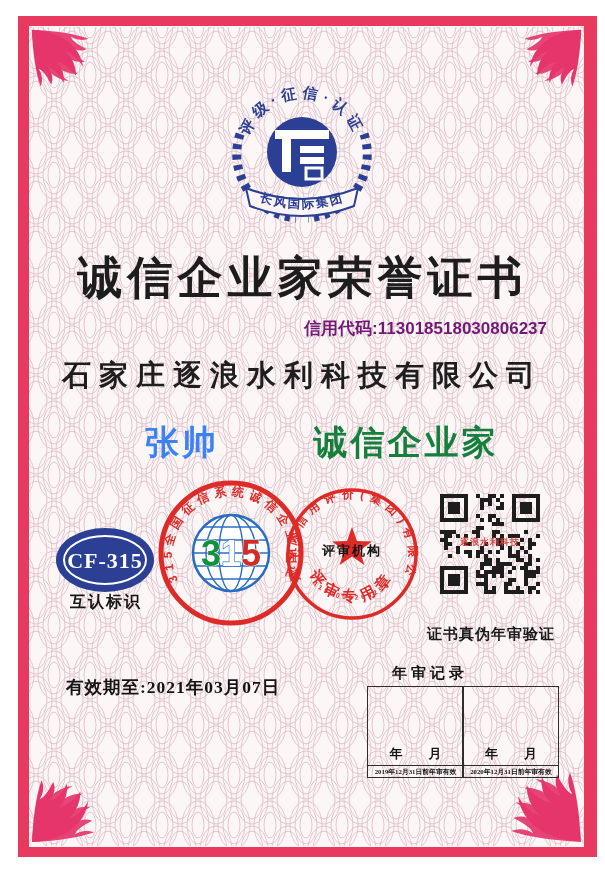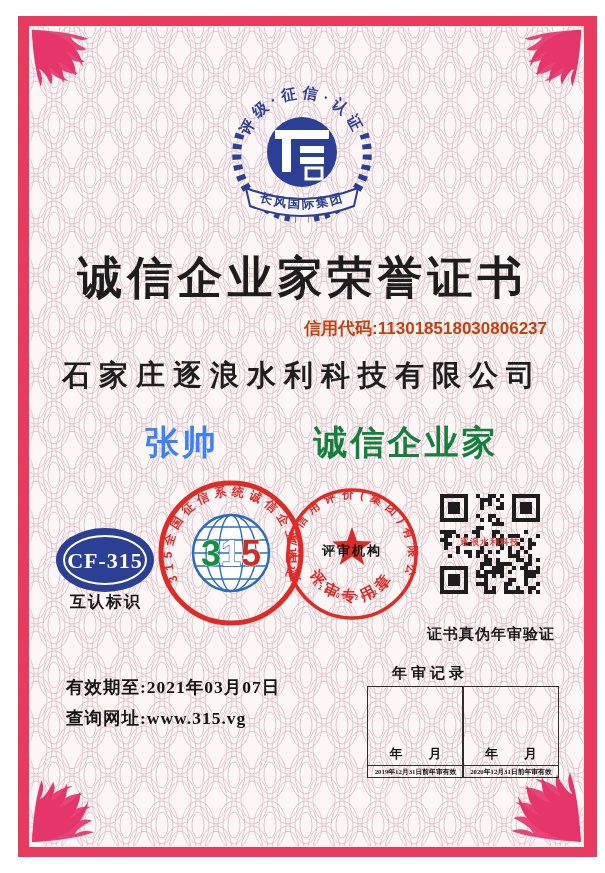--- a/index.html
+++ b/index.html
@@ -9,21 +9,21 @@
   
   .frame{left:18px;top:16px;width:579px;height:841px;box-sizing:border-box;
          border:solid #e8395f;border-width:10px 13px 10px 11px;background:transparent;z-index:2;}
   .inner-bg{left:28px;top:26px;width:556px;height:821px;background:#fdf6f7;z-index:0;}
   .deco{left:0;top:0;width:605px;height:873px;z-index:1;}
   
   .emblem{left:222px;top:72px;width:160px;height:152px;z-index:3;}
   
   .title{left:0;top:248px;width:605px;text-align:center;font-size:45px;font-weight:bold;
          color:#1d1d1d;letter-spacing:5px;z-index:3;}
-  .credit{right:58px;top:317px;font-size:17px;font-weight:bold;color:#c2410c;z-index:3;
+  .credit{right:58px;top:317px;font-size:17px;font-weight:bold;color:#701a75;z-index:3;
           font-family:"Liberation Sans",sans-serif;}
   .company{left:0;top:356px;width:605px;text-align:center;font-size:29px;font-weight:bold;
            color:#1e1e1e;letter-spacing:8px;z-index:3;}
   .honoree-name{left:132px;top:420px;width:100px;text-align:center;font-size:34px;font-weight:bold;
                 color:#3b82f6;letter-spacing:3px;z-index:3;}
   .honoree-title{left:296px;top:420px;width:220px;text-align:center;font-size:34px;font-weight:bold;
                  color:#15803d;letter-spacing:3px;z-index:3;}
   
   .cf315{left:53px;top:524px;width:104px;height:72px;z-index:3;}
   .cf315-caption{left:66px;top:592px;width:80px;text-align:center;font-size:16px;font-weight:bold;
@@ -444,23 +444,20 @@
     <rect x="24" y="92" width="4" height="4"></rect>
     <rect x="24" y="96" width="4" height="4"></rect>
   </svg>
 <div class="abs qr-overlay">逐浪水利科技</div>
 <div class="abs qr-caption">证书真伪年审验证</div>
 
 <div class="abs info">
   <div class="info-line">
     <span>有效期至:</span><span>2021年03月07日</span>
   </div>
-  <div class="info-line">
-    <span>查询网址:</span><span>www.315.vg</span>
-  </div>
 </div>
 
 <div class="abs ar-title">年审记录</div>
 <div class="abs ar-boxes">
   <div class="ar-box">
     <div class="ar-ym">
       <span>年</span>
       <span>月</span>
     </div>
     <div class="ar-note">2019年12月31日前年审有效</div>

